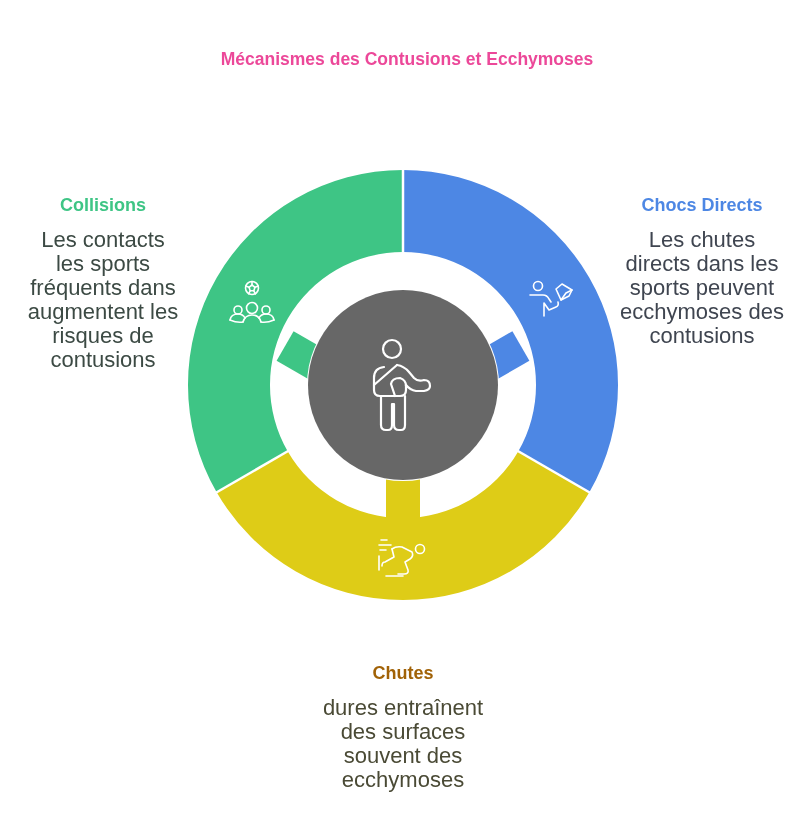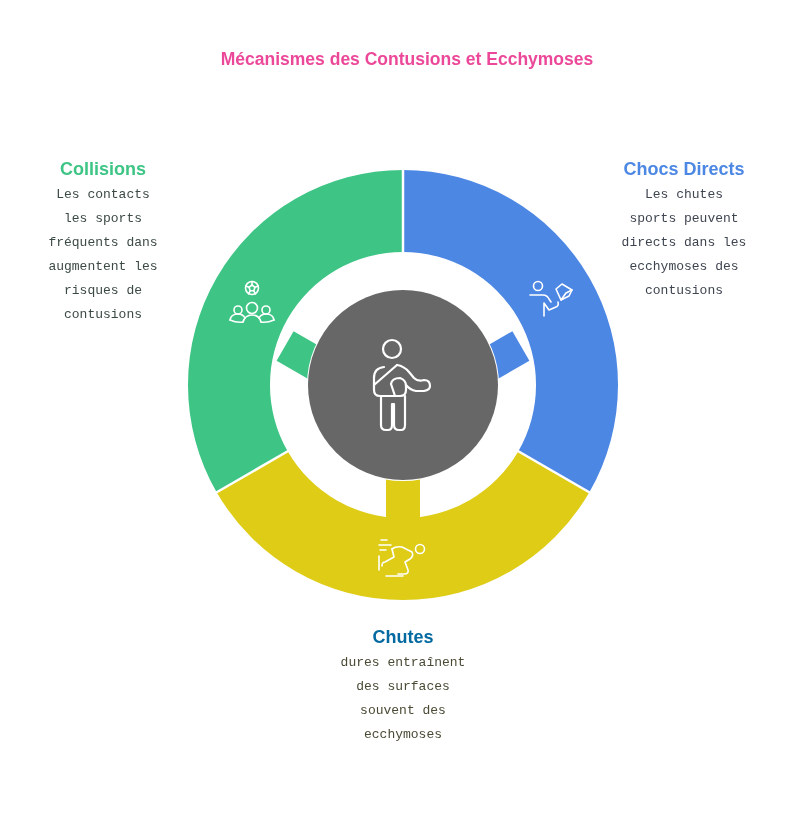--- a/index.html
+++ b/index.html
@@ -1,23 +1,23 @@
 <!DOCTYPE html>
 <html><head>
   <meta charset="utf-8">
   <style>
     html, body { margin: 0; padding: 0; background: #ffffff; }
     body { width: 806px; height: 830px; position: relative; overflow: hidden; font-family: "Liberation Sans", "DejaVu Sans", sans-serif; }
     .title { position: absolute; left: 4px; top: 49px; width: 806px; text-align: center; font-size: 17.5px; font-weight: bold; color: #ec4899; }
     .diagram { position: absolute; left: 0; top: 0; }
     .label-block { position: absolute; text-align: center; }
-    .label-title { font-weight: bold; font-size: 18px; line-height: 24px; }
-    .label-desc { font-size: 13px; line-height: 24px; margin-top: 2px; font-family: Liberation Mono, monospace; }
+    .label-title { font-weight: bold; font-size: 18px; line-height: 24px; margin-top: 36px; }
+    .label-desc { font-size: 22px; line-height: 24px; margin-top: 11px; }
     #collisions { left: 18px; top: 157px; width: 170px; }
-    #chocs { left: 598px; top: 157px; width: 172px; }
+    #chocs { left: 616px; top: 157px; width: 172px; }
     #chutes { left: 303px; top: 625px; width: 200px; }
   </style>
 </head>
 <body>
 
 <div class="title">Mécanismes des Contusions et Ecchymoses</div>
 
 <svg class="diagram" width="806" height="830" viewBox="0 0 806 830">
 
   <g>
@@ -107,28 +107,28 @@
     <div>augmentent les</div>
     <div>risques de</div>
     <div>contusions</div>
   </div>
 </div>
 
 <div id="chocs" class="label-block">
   <div class="label-title" style="color:#4D87E4">Chocs Directs</div>
   <div class="label-desc" style="color:#3F4550">
     <div>Les chutes</div>
+    <div>directs dans les</div>
     <div>sports peuvent</div>
-    <div>directs dans les</div>
     <div>ecchymoses des</div>
     <div>contusions</div>
   </div>
 </div>
 
 <div id="chutes" class="label-block">
-  <div class="label-title" style="color:#0369a1">Chutes</div>
+  <div class="label-title" style="color:#a16207">Chutes</div>
   <div class="label-desc" style="color:#4A4A35">
     <div>dures entraînent</div>
     <div>des surfaces</div>
     <div>souvent des</div>
     <div>ecchymoses</div>
   </div>
 </div>
 
 </body></html>

